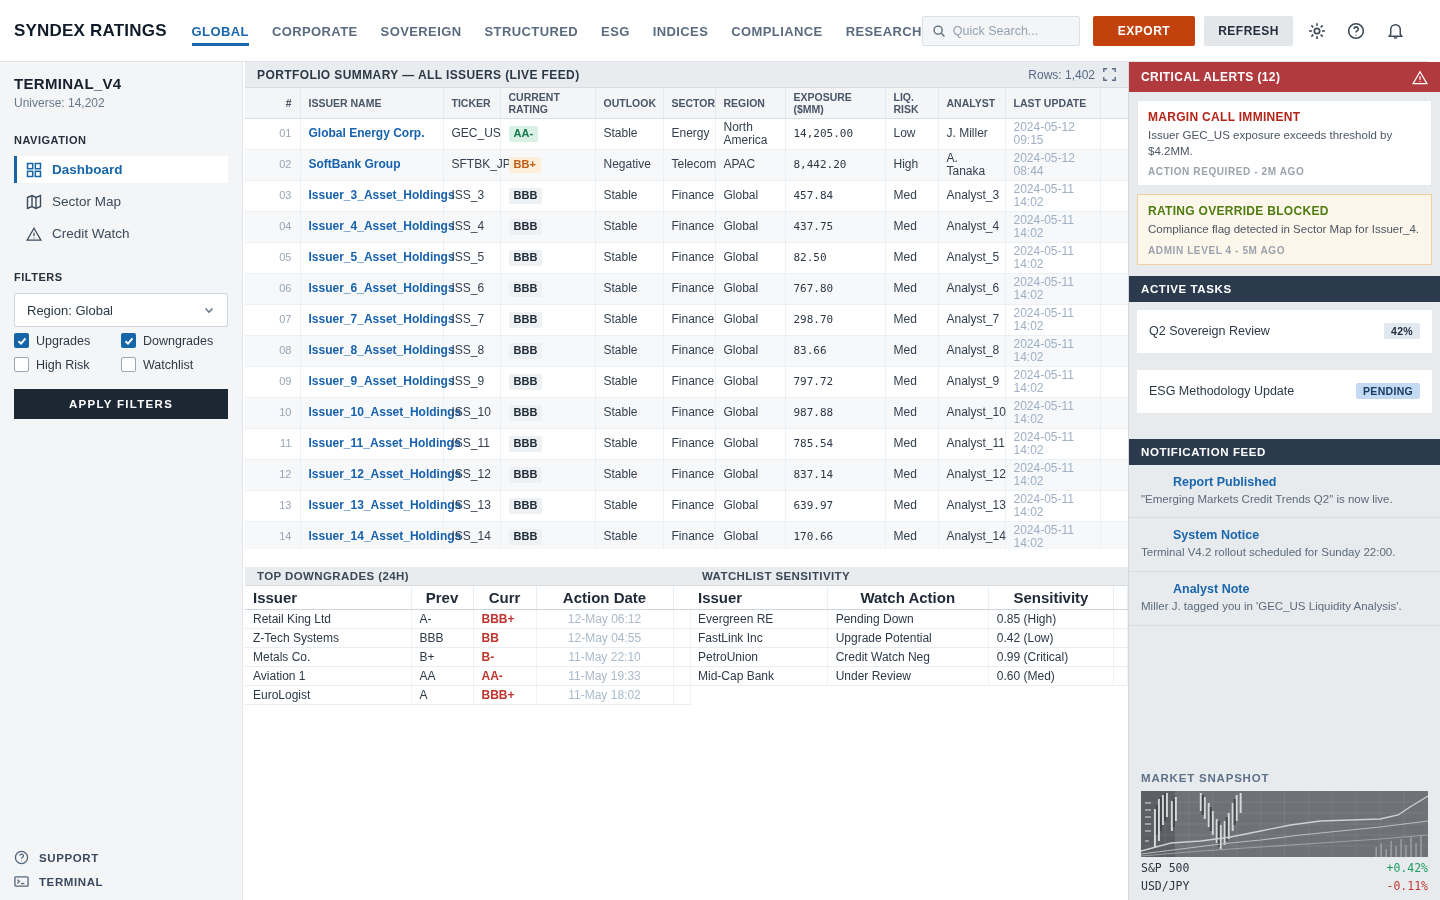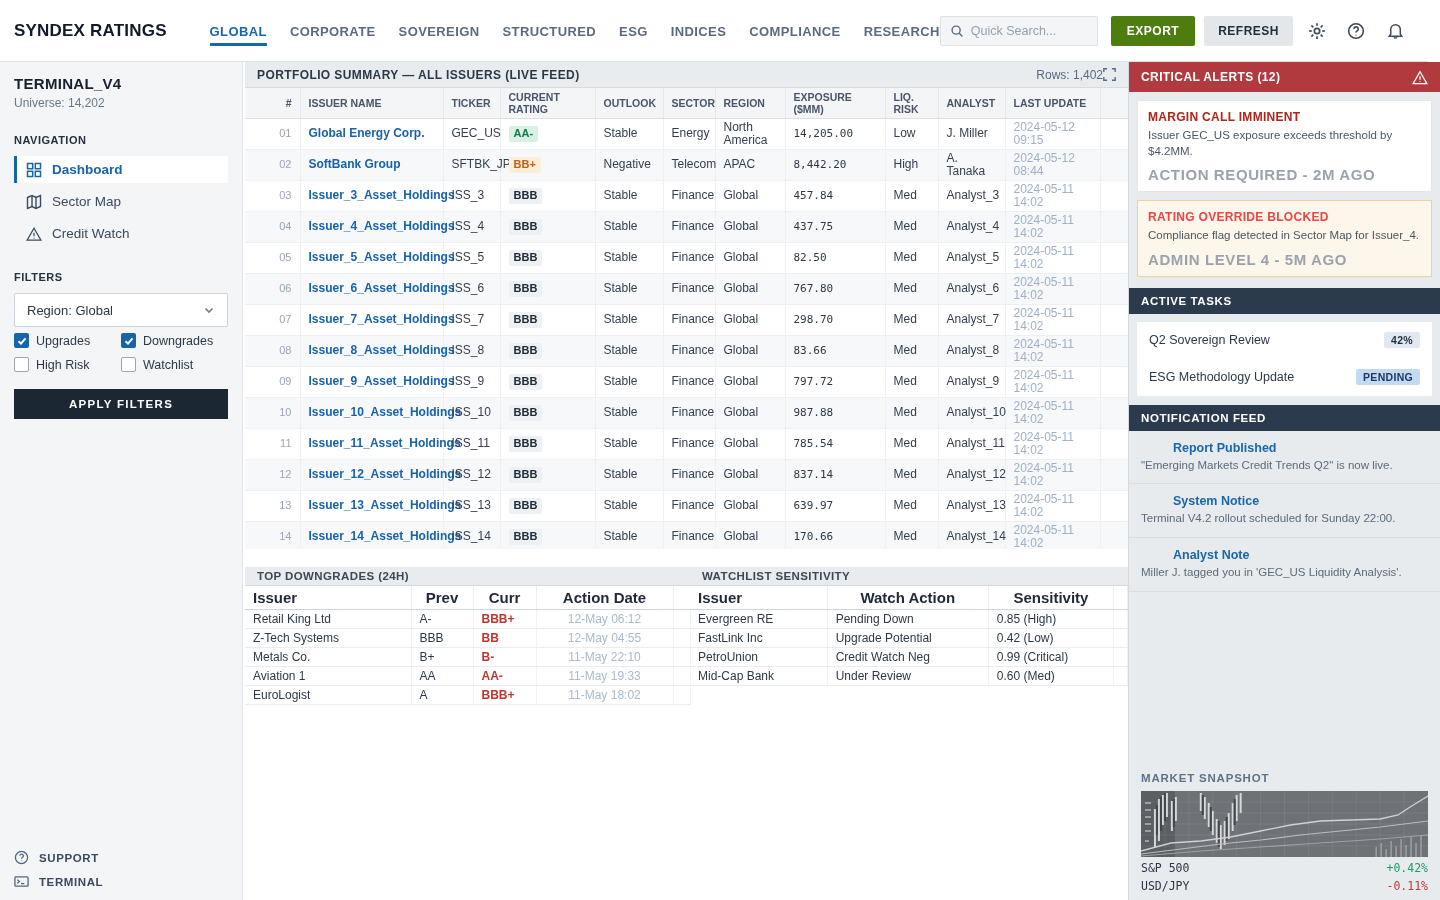--- a/index.html
+++ b/index.html
@@ -11,21 +11,21 @@
   .header { position:absolute; top:0; left:0; right:12px; height:62px; background:#fff; border-bottom:1px solid #dfe3e8; display:flex; align-items:center; z-index:5; }
   .brand { width:229px; padding-left:14px; font-size:17px; font-weight:800; letter-spacing:0.2px; color:#101b29; }
   .tabs { display:flex; align-items:center; gap:23px; }
   .tab { font-size:13px; font-weight:600; letter-spacing:0.4px; color:#5a6b80; padding:8px 0 4px; border-bottom:3px solid transparent; cursor:pointer; }
   .tab.active { color:#1a66ac; border-bottom-color:#1a66ac; }
   .header-right { margin-left:auto; display:flex; align-items:center; gap:9px; padding-right:18px; }
   .search { width:158px; height:30px; background:#f3f5f6; border:1px solid #dce1e6; border-radius:2px; display:flex; align-items:center; gap:7px; padding:0 9px; }
   .search input { border:none; background:transparent; outline:none; width:100%; font-size:12.5px; color:#42505f; font-family:"Liberation Sans",sans-serif; }
   .search input::placeholder { color:#95a1b0; }
   .btn { height:30px; border:none; border-radius:2px; font-family:"Liberation Sans",sans-serif; font-size:12px; font-weight:700; letter-spacing:0.5px; cursor:pointer; }
-  .btn-export { background:#4d7c0f; color:#fff; padding:0 16px; margin-left:4px; }
+  .btn-export { background:#c2410c; color:#fff; padding:0 25px; margin-left:4px; }
   .btn-refresh { background:#e4e7ea; color:#222e3d; padding:0 14px; }
   .hicon { width:30px; height:30px; display:flex; align-items:center; justify-content:center; color:#3d4a5a; cursor:pointer; }
   .hicon:first-of-type { margin-left:8px; }
 
   
   .sidebar { position:absolute; top:62px; left:0; width:243px; bottom:0; background:#f4f5f6; border-right:1px solid #e2e5e9; padding:13px 14px 0; }
   .sb-title { font-size:15px; font-weight:800; color:#16202e; letter-spacing:0.3px; }
   .sb-sub { font-size:12px; color:#68788c; margin-top:4px; }
   .sb-section { font-size:11px; font-weight:700; color:#26303e; letter-spacing:0.5px; margin:24px 0 10px; }
   .nav-item { display:flex; align-items:center; gap:10px; height:27px; padding-left:9px; border-left:3px solid transparent; font-size:13.5px; color:#3c4b5d; margin-bottom:5px; cursor:pointer; }
@@ -40,21 +40,21 @@
   .apply-btn { margin-top:17px; width:100%; height:30px; background:#1c2734; color:#fff; border:none; font-family:"Liberation Sans",sans-serif; font-size:11.5px; font-weight:700; letter-spacing:1.3px; cursor:pointer; }
   .sb-footer { position:absolute; left:14px; bottom:11px; display:flex; flex-direction:column; gap:9px; }
   .sb-foot-item { display:flex; align-items:center; gap:10px; font-size:11.5px; font-weight:700; letter-spacing:0.6px; color:#3a4a5e; cursor:pointer; }
   .sb-foot-item svg { color:#55677c; }
 
   
   .main { position:absolute; top:62px; left:243px; width:885px; bottom:0; background:#fff; }
   .portfolio { margin-left:2px; width:883px; }
   .panel-bar { height:26px; background:#e9ecef; border-bottom:1px solid #d7dce1; display:flex; align-items:center; justify-content:space-between; padding:0 12px; }
   .panel-title { font-size:12px; font-weight:700; color:#2b3846; letter-spacing:0.4px; }
-  .rows-label { font-size:12px; color:#566a85; display:flex; align-items:center; gap:0; }
+  .rows-label { font-size:12px; color:#566a85; display:flex; align-items:center; gap:8px; }
   table { border-collapse:collapse; table-layout:fixed; }
   .ptable { width:883px; }
   .ptable th { background:#f3f5f7; font-size:10.5px; font-weight:700; color:#4a5568; text-align:left; padding:2px 8px; height:30px; line-height:12px; border-bottom:1px solid #d9dee3; border-right:1px solid #e5e9ed; vertical-align:middle; }
   .ptable td { font-size:12px; color:#333f4e; padding:2px 8px; height:18px; line-height:13px; border-bottom:1px solid #edf0f3; border-right:1px solid #eef1f4; vertical-align:middle; }
   .ptable tbody tr:nth-child(even) td { background:#f6f8fa; }
   .c-num { text-align:right !important; }
   td.c-num { color:#9aa5b5; font-size:11px; }
   .ptable-wrap { height:430px; overflow:hidden; }
   .ilink { color:#1762ae; font-weight:700; cursor:pointer; }
   .badge { display:inline-block; font-size:11px; font-weight:700; padding:1px 5px 2px; border-radius:2px; }
@@ -79,26 +79,26 @@
   td.adate { color:#a9bacb; text-align:center; }
   .wa-orange { color:#e4782a; } .wa-green { color:#27a567; } .wa-slate { color:#5c6e84; }
 
   
   .rpanel { position:absolute; top:62px; left:1128px; width:312px; bottom:0; background:#e8ebee; border-left:1px solid #d5d9dd; }
   .alert-bar { height:30px; background:#b13a3e; color:#fff; display:flex; align-items:center; justify-content:space-between; padding:0 12px; font-size:12px; font-weight:700; letter-spacing:0.4px; }
   .alert-cards { padding:8px; display:flex; flex-direction:column; gap:8px; }
   .acard { background:#fff; border:1px solid #e3e6ea; padding:9px 10px 8px; }
   .acard.alert-amber { background:#fdf6ea; border-color:#f3cf9a; }
   .atitle { font-size:12px; font-weight:800; color:#b42318; letter-spacing:0.3px; }
-  .alert-amber .atitle { color:#ef4444; }
+  .alert-amber .atitle { color:#4d7c0f; }
   .abody { font-size:11.5px; color:#4c5663; line-height:1.35; margin-top:4px; }
-  .ameta { font-size:15px; font-weight:700; color:#9aa3ad; letter-spacing:0.6px; margin-top:7px; }
+  .ameta { font-size:10px; font-weight:700; color:#9aa3ad; letter-spacing:0.6px; margin-top:7px; }
   .sec-bar { height:26px; background:#2c3a4d; color:#fff; display:flex; align-items:center; padding:0 12px; font-size:11.5px; font-weight:700; letter-spacing:0.6px; margin-top:3px; }
   .tasks { padding:8px 8px 3px; }
-  .task { background:#fff; height:37px; display:flex; align-items:center; justify-content:space-between; padding:0 12px; margin-bottom:0; font-size:12.5px; color:#2c3947; cursor:pointer; }
+  .task { background:#fff; height:43px; display:flex; align-items:center; justify-content:space-between; padding:0 12px; margin-bottom:17px; font-size:12.5px; color:#2c3947; cursor:pointer; }
   .tbadge { font-size:10.5px; font-weight:800; padding:2px 7px; border-radius:2px; letter-spacing:0.3px; }
   .badge-gray { background:#e2e8f0; color:#1f2c3d; }
   .badge-blue { background:#c4d9f2; color:#173a63; }
   .notif { padding:10px 12px 11px; border-bottom:1px solid #d9dde1; }
   .ntitle { font-size:12.5px; font-weight:700; color:#1a66ac; cursor:pointer;margin-left:32px; }
   .nbody { font-size:11.5px; color:#5c6a7a; margin-top:3px; line-height:1.3; }
   .market { position:absolute; left:0; right:0; bottom:7px; padding:0 12px; }
   .mtitle { font-size:11.5px; font-weight:700; color:#5d7189; letter-spacing:0.8px; margin-bottom:7px; }
   .mchart { width:287px; height:66px; }
   .mrow { display:flex; justify-content:space-between; font-family:"DejaVu Sans Mono", monospace; font-size:11.5px; color:#2d3643; margin-top:4px; }

